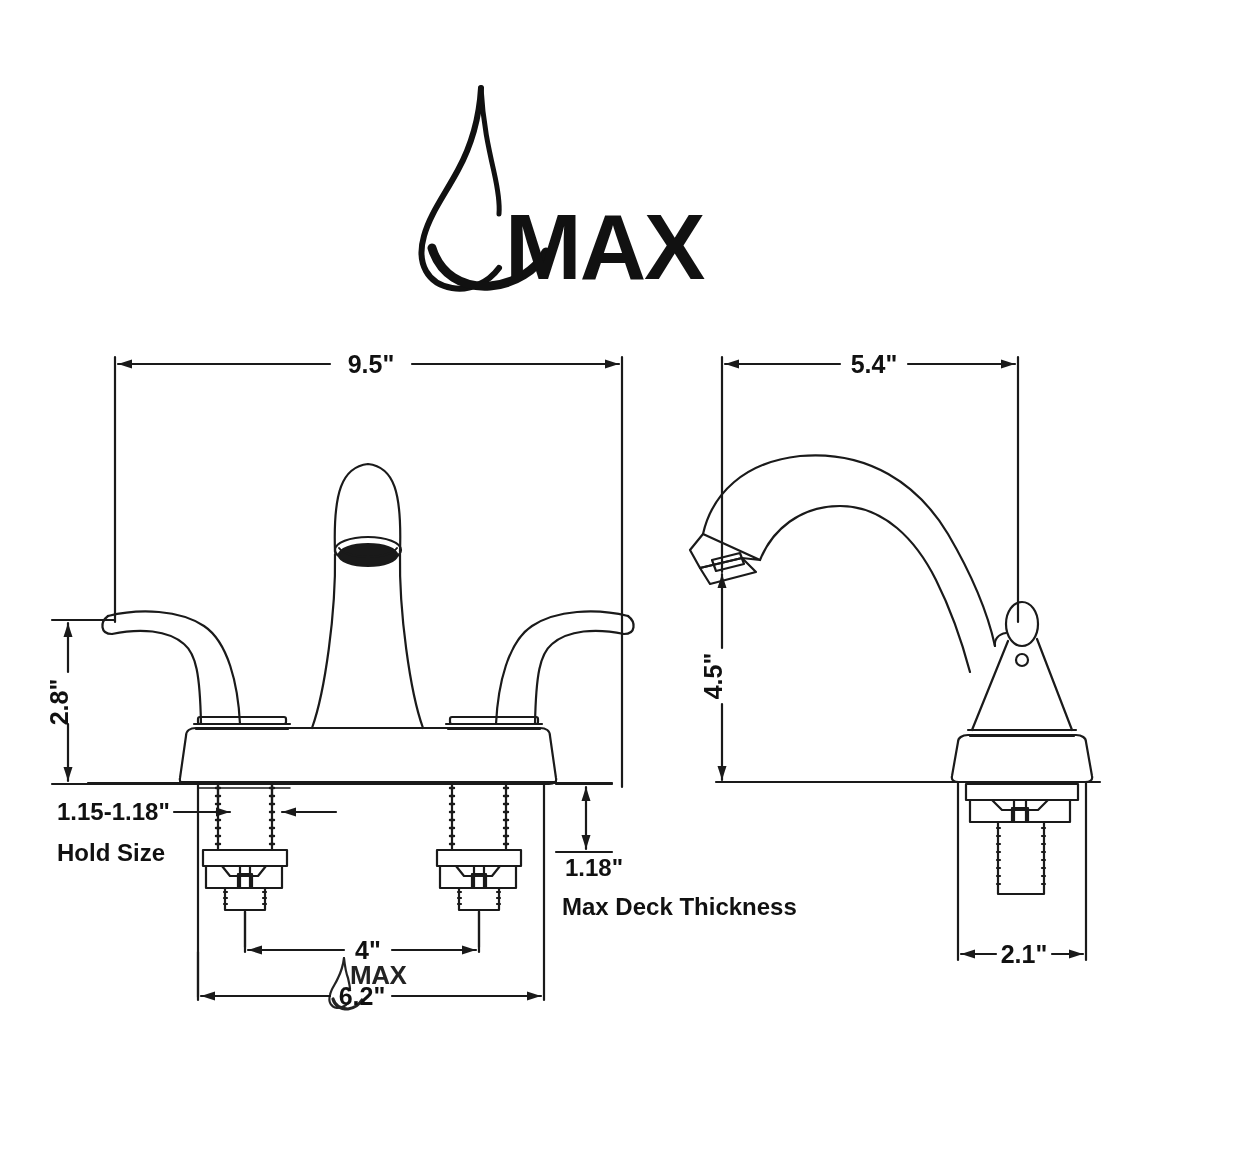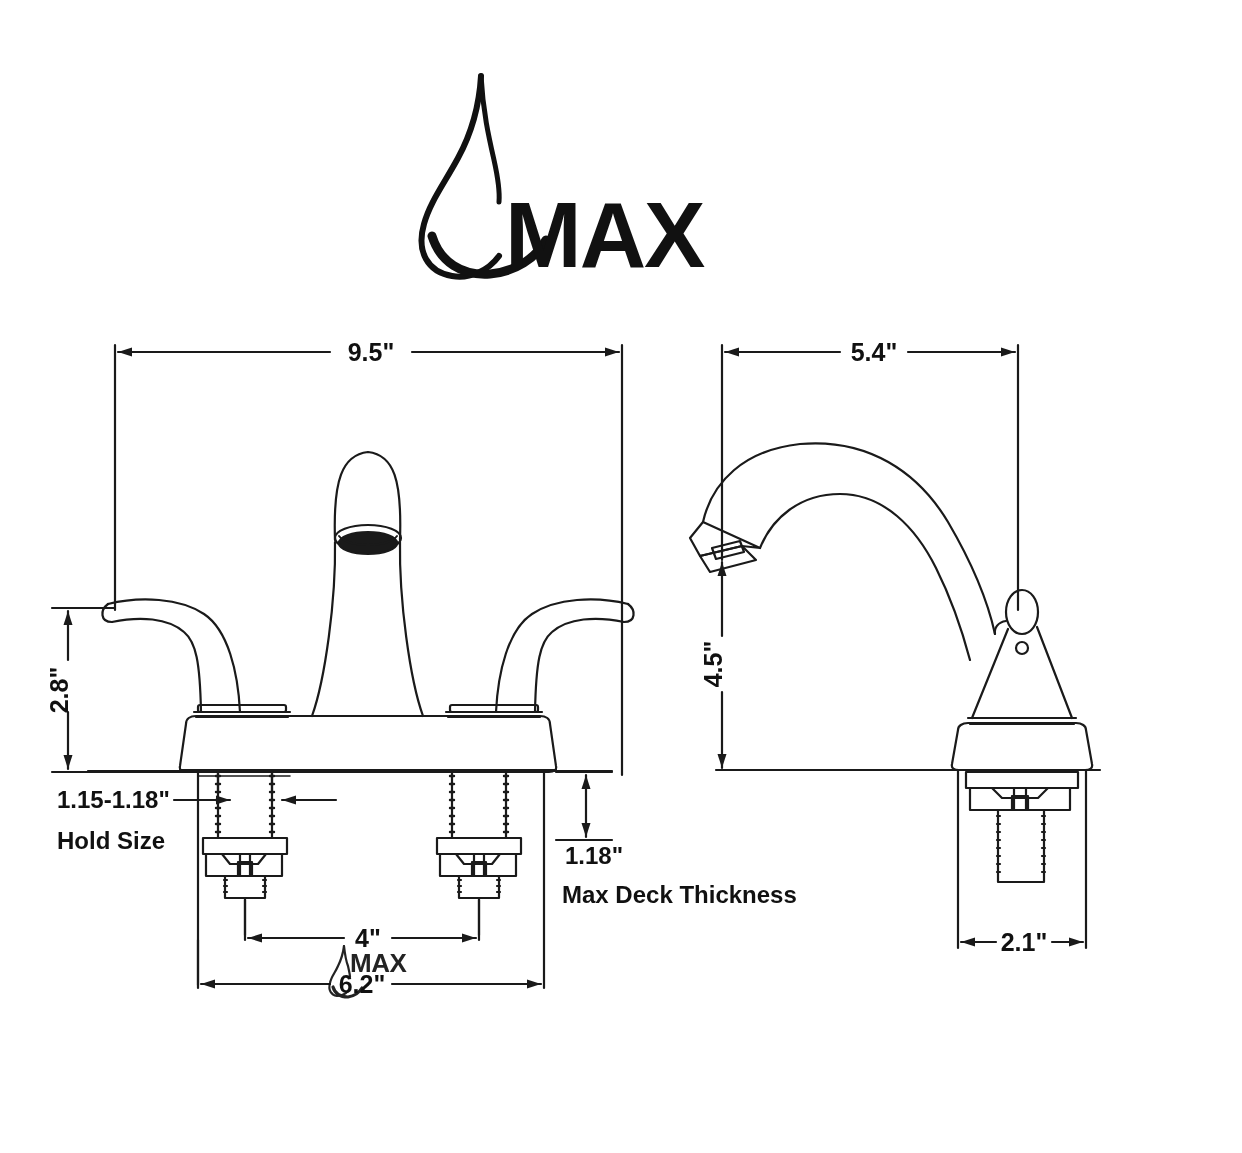--- a/index.html
+++ b/index.html
@@ -1,18 +1,18 @@
 <!DOCTYPE html>
 <html><head>
 <meta charset="utf-8">
 <style>
   html,body{margin:0;padding:0;background:#ffffff;}
   body{width:1242px;height:1153px;position:relative;overflow:hidden;
        font-family:"Liberation Sans",sans-serif;color:#111;}
-  #root{position:absolute;inset:0;}
+  #root{position:absolute;inset:0;margin-top:12px;}
   svg{display:block;}
   .dimtxt{font-family:"Liberation Sans",sans-serif;font-weight:bold;fill:#111;}
   .logo-wrap{position:absolute;left:0;top:40px;width:1242px;height:240px;}
 </style>
 </head>
 <body>
 
 <div id="root">
 
   <div class="logo-wrap">

